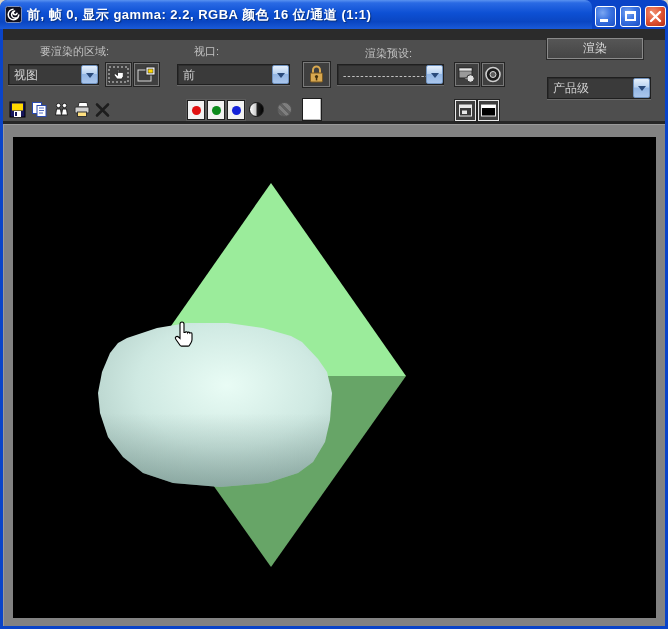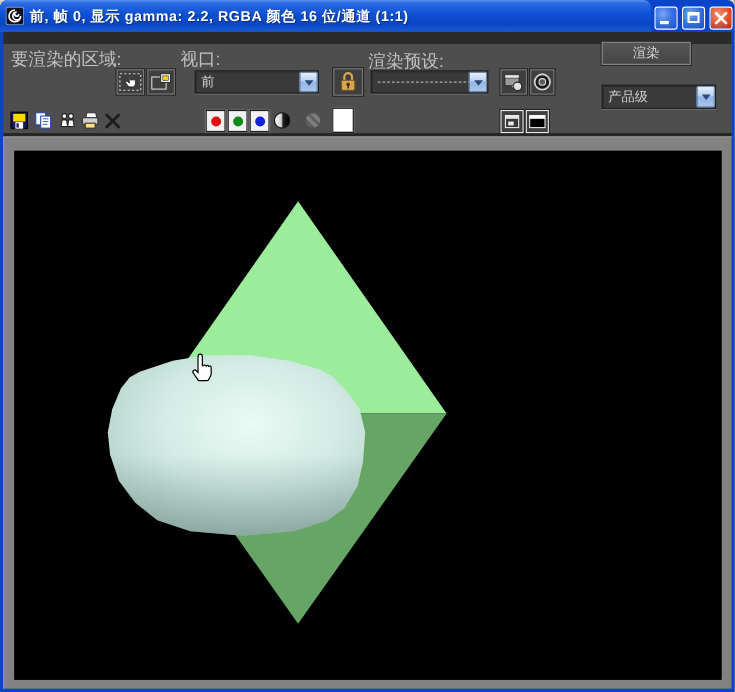--- a/index.html
+++ b/index.html
@@ -35,21 +35,21 @@
   .glyph-min { position:absolute; left:4px; bottom:4px; width:8px; height:3px; background:#fff; }
   .glyph-max { position:absolute; left:4px; top:4px; width:11px; height:10px; border:2px solid #fff; border-top-width:3px; }
   .glyph-x { position:absolute; left:0; top:0; width:100%; height:100%; }
   
   .client { position:absolute; left:3px; top:29px; width:662px; height:597px; background:#4e4e4e; }
   .darkstrip { position:absolute; left:0; top:0; width:662px; height:11px; background:#2b2b2b; }
   .darkline  { position:absolute; left:0; top:92px; width:662px; height:3px; background:#262626; }
   .frame { position:absolute; left:0; top:95px; width:662px; height:502px; background:#828282; box-shadow:inset 1px 1px 0 #9a9a9a; }
   .canvas { position:absolute; left:10px; top:13px; width:643px; height:481px; background:#000; }
   
-  .tlabel { position:absolute; color:#c2c2c2; font-size:16px; white-space:nowrap; }
+  .tlabel { position:absolute; color:#c2c2c2; font-size:11px; white-space:nowrap;margin-left:30px; }
   .dd {
     position:absolute; background:#3a3a3a; border:1px solid #1f1f1f;
     box-shadow:inset 1px 1px 0 #2d2d2d, 0 1px 0 #6a6a6a;
     color:#d2d2d2; font-size:12px; overflow:hidden; white-space:nowrap;
   }
   .dd-text { position:absolute; left:5px; top:50%; transform:translateY(-50%); white-space:nowrap; }
   .dd-btn {
     position:absolute; right:0; top:0; bottom:0; width:17px;
     background:linear-gradient(180deg,#e6f0fc 0%,#b9d2f0 45%,#93b6e4 50%,#aac6ec 100%);
     border:1px solid #7093c0; border-radius:2px;
@@ -110,20 +110,26 @@
         <path d="M5 5 L14 14 M14 5 L5 14" stroke="#ffffff" stroke-width="2.4" stroke-linecap="round"></path>
       </svg>
     </div>
   </div>
 
   <div class="client">
     <div class="darkstrip"></div>
     <div class="darkline"></div>
 
     <span class="tlabel" style="left:7px; top:15px;">要渲染的区域:</span>
+    <div class="dd" style="left:5px; top:35px; width:91px; height:21px;">
+      <span class="dd-text">视图</span>
+      <span class="dd-btn">
+          <span class="dd-arrow"></span>
+        </span>
+    </div>
 
     <div class="tbtn" style="left:103px; top:34px; width:25px; height:23px;">
       <svg width="23" height="21" viewBox="0 0 23 21">
         <rect x="2" y="3" width="19" height="15" fill="none" stroke="#d8d8d8" stroke-dasharray="2 2"></rect>
         <path d="M10.5 6.5 v5 l-1.6 -1.4 c-1.1 -.9 -2.3 .3 -1.4 1.5 l2.6 3.4 h4.6 l1.6 -2.6 v-3 c0 -1 -1.2 -1.2 -1.5 -.4 c-.2 -.8 -1.4 -.9 -1.7 -.1 c-.2 -.7 -1.2 -.8 -1.4 0 v-2.4 c0 -1.1 -1.2 -1.1 -1.2 0 z" fill="#ffffff" stroke="#202020" stroke-width=".8"></path>
       </svg>
     </div>
     <div class="tbtn" style="left:131px; top:34px; width:25px; height:23px;">
       <svg width="23" height="21" viewBox="0 0 23 21">
         <rect x="3" y="6" width="13" height="11" fill="none" stroke="#d8d8d8"></rect>
@@ -165,21 +171,21 @@
         <path d="M10.8 13.5 l-2.2 1 l2.4 1.4 z" fill="#e2e2e2" stroke="#2a2a2a" stroke-width=".6"></path>
       </svg>
     </div>
     <div class="tbtn" style="left:479px; top:34px; width:22px; height:23px;">
       <svg width="20" height="21" viewBox="0 0 20 21">
         <circle cx="10" cy="10.5" r="7" fill="#1c1c1c" stroke="#cfcfcf" stroke-width="1.6"></circle>
         <circle cx="10" cy="10.5" r="3" fill="#5a5a5a" stroke="#dadada"></circle>
       </svg>
     </div>
 
-    <div class="pushbtn" style="left:544px; top:9px; width:81px; height:21px; line-height:19px;">
+    <div class="pushbtn" style="left:544px; top:9px; width:96px; height:21px; line-height:19px;">
       <span>渲染</span>
     </div>
     <div class="dd" style="left:544px; top:34px; width:104px; height:22px;margin-top:14px;">
       <span class="dd-text">产品级</span>
       <span class="dd-btn">
           <span class="dd-arrow"></span>
         </span>
     </div>
 
     <svg class="flaticon" style="left:6px; top:72px;" width="17" height="17" viewBox="0 0 17 17">

